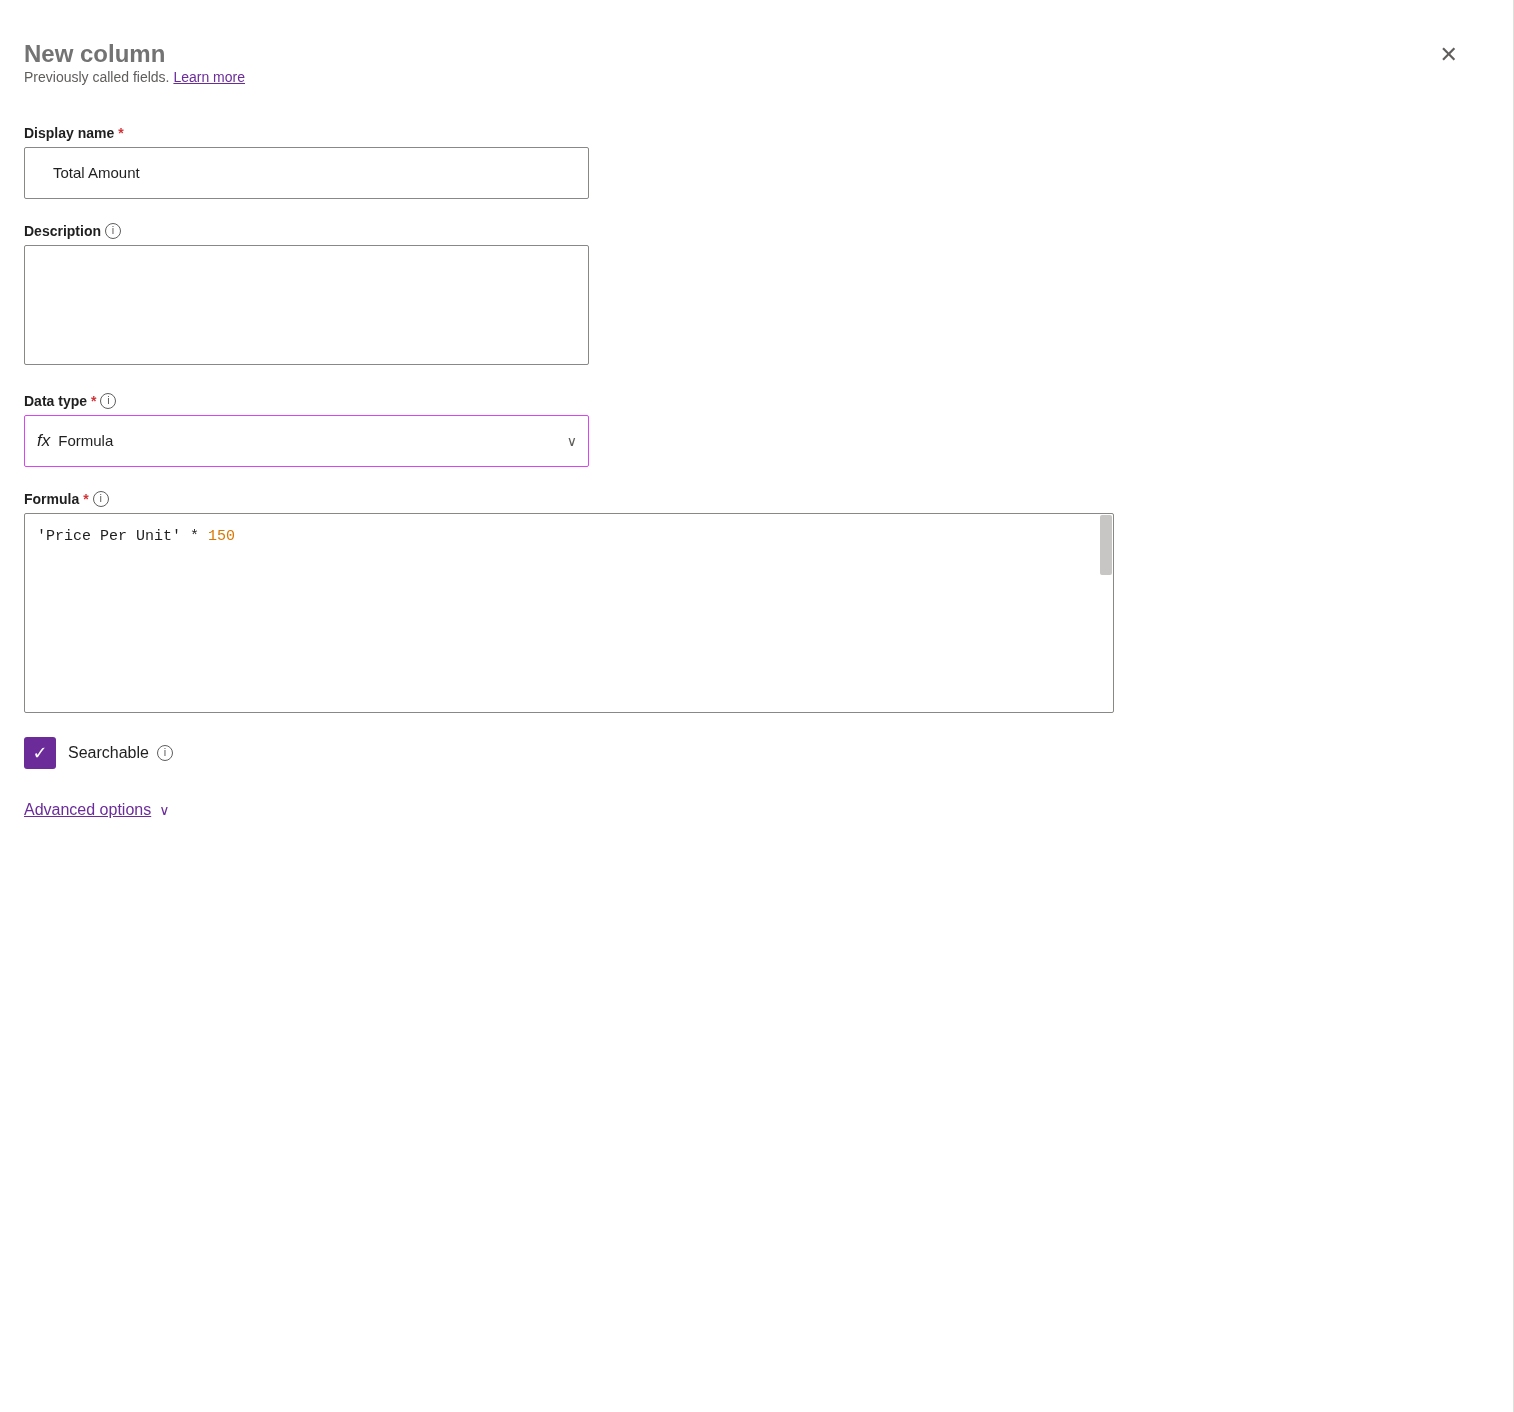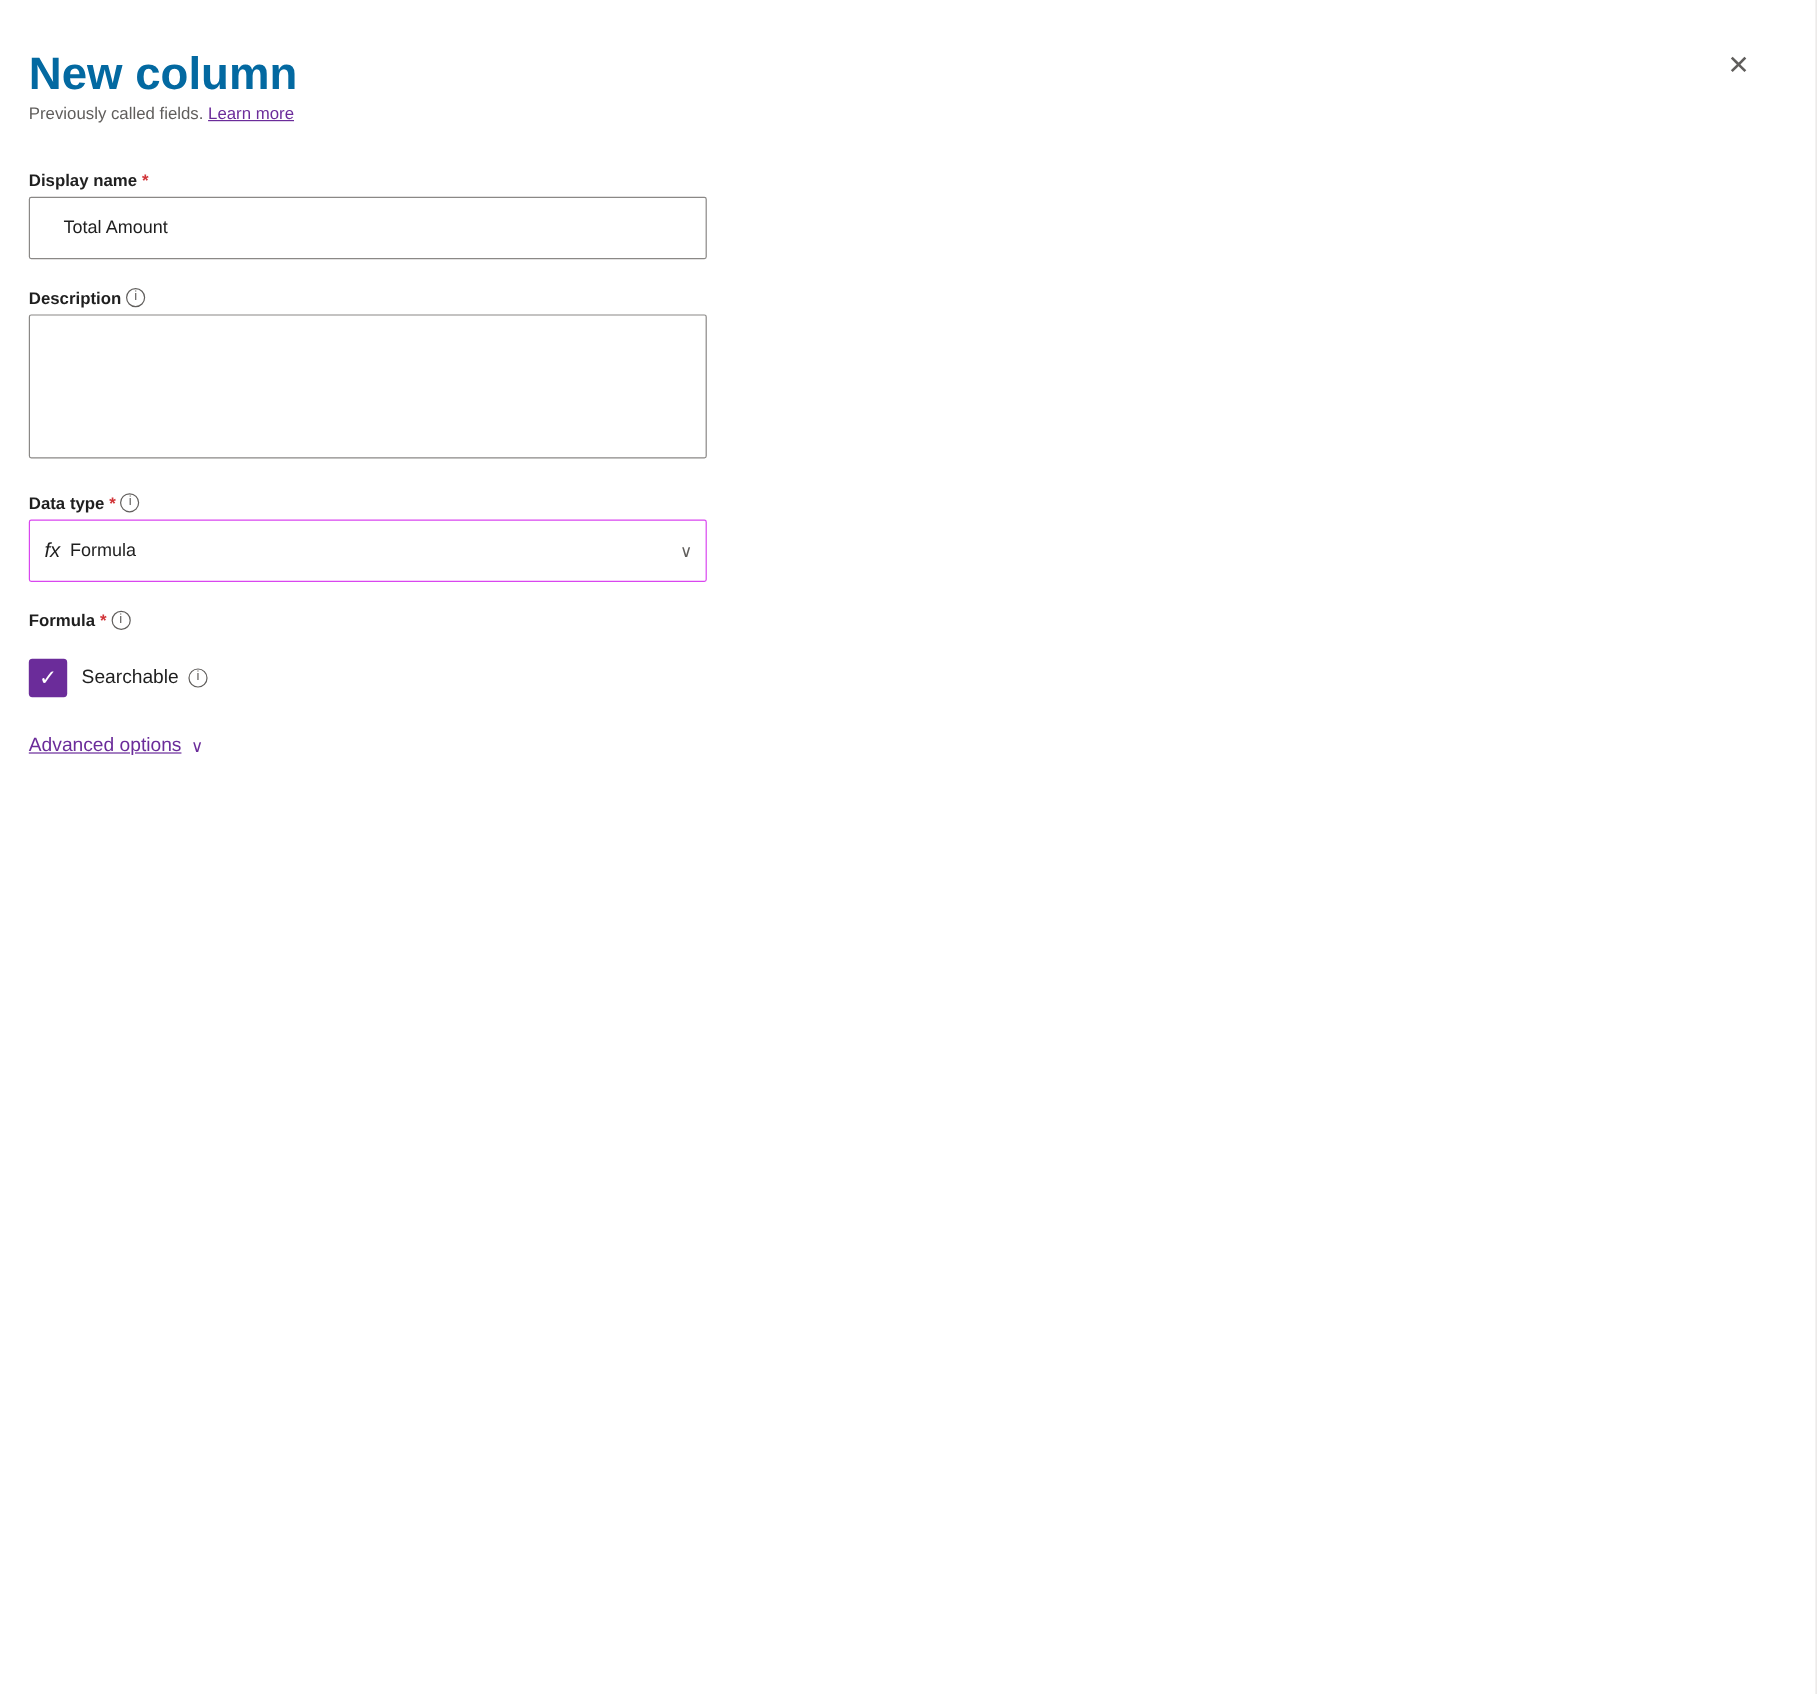--- a/index.html
+++ b/index.html
@@ -23,23 +23,23 @@
     }
 
     .panel-header {
       display: flex;
       justify-content: space-between;
       align-items: flex-start;
       margin-bottom: 8px;
     }
 
     .panel-title {
-      font-size: 38px;
+      font-size: 24px;
       font-weight: 600;
-      color: #0369a1;
+      color: #737373;
       line-height: 1.2;
     }
 
     .close-btn {
       background: none;
       border: none;
       cursor: pointer;
       font-size: 22px;
       color: #605e5c;
       padding: 4px 8px;
@@ -305,20 +305,24 @@
       <span class="chevron-down">∨</span>
     </div>
   </div>
 
   <div class="form-section">
     <div class="field-label">
       <span>Formula</span>
       <span class="required-star">*</span>
       <span class="info-icon">i</span>
     </div>
+    <div class="formula-textarea-wrapper">
+      <div class="formula-textarea" contenteditable="true" style="outline: none;"><span class="formula-string">'Price Per Unit'</span><span class="formula-operator"> * </span><span class="formula-number">150</span></div>
+      <div class="formula-scrollbar"></div>
+    </div>
   </div>
 
   <div class="searchable-row">
     <div class="checkbox-wrapper">
       <span class="checkbox-checkmark">✓</span>
     </div>
     <div class="searchable-label">
       <span>Searchable</span>
       <span class="info-icon">i</span>
     </div>

